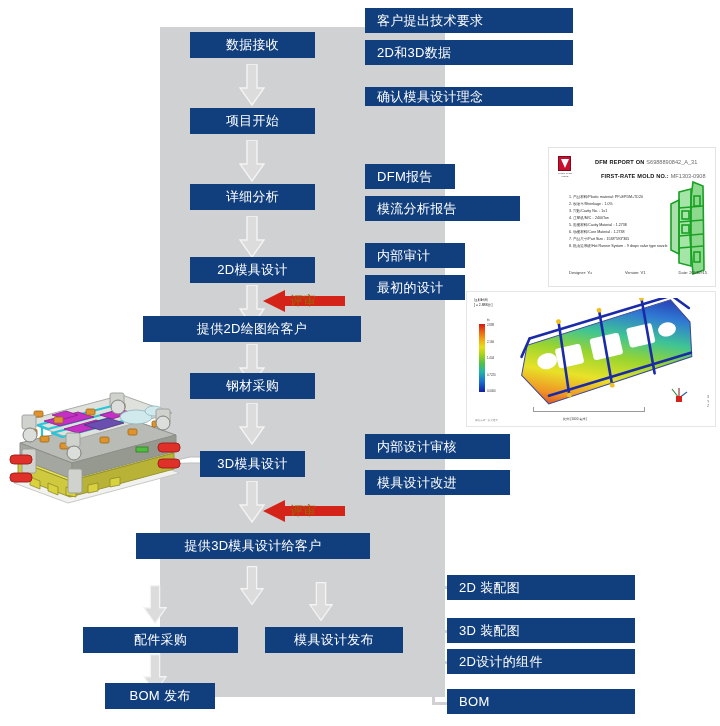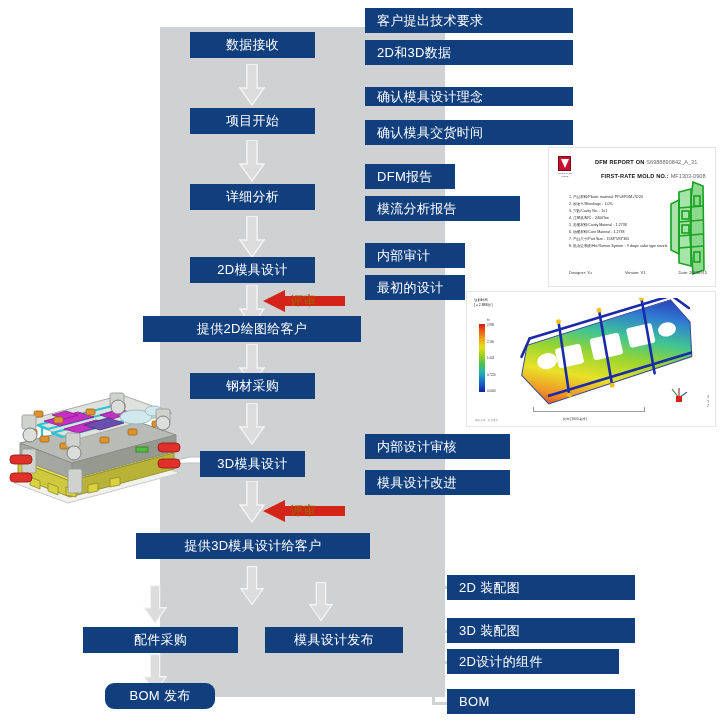--- a/index.html
+++ b/index.html
@@ -329,36 +329,33 @@
   <div class="box center" style="left:83px; top:627px; width:155px; height:26px;">
     <span>配件采购</span>
   </div>
 
   <div class="darrow" style="left:143px; top:653px; width:24px; height:42px;">
     <svg viewBox="0 0 26 42">
         <polygon points="8,0 18,0 18,24 25,24 13,41 1,24 8,24" fill="#dcdcdc" stroke="#f4f4f4" stroke-width="1.4"></polygon>
       </svg>
   </div>
 
-  <div class="box center" style="left:105px; top:683px; width:110px; height:26px;border-radius:9px;">
+  <div class="box center" style="left:105px; top:683px; width:110px; height:26px;">
     <span>BOM 发布</span>
   </div>
 
   <div class="box left" style="left:365px; top:8px; width:208px; height:25px;">
     <span>客户提出技术要求</span>
   </div>
   <div class="box left" style="left:365px; top:40px; width:208px; height:25px;">
     <span>2D和3D数据</span>
   </div>
 
   <div class="box left" style="left:365px; top:87px; width:208px; height:19px;">
     <span>确认模具设计理念</span>
-  </div>
-  <div class="box left" style="left:365px; top:120px; width:208px; height:25px;">
-    <span>确认模具交货时间</span>
   </div>
 
   <div class="box left" style="left:365px; top:164px; width:90px; height:25px;text-align:center;">
     <span>DFM报告</span>
   </div>
   <div class="box left" style="left:365px; top:196px; width:155px; height:25px;">
     <span>模流分析报告</span>
   </div>
 
   <div class="box left" style="left:365px; top:243px; width:100px; height:25px;">
@@ -379,21 +376,21 @@
   <div class="box left" style="left:447px; top:575px; width:188px; height:25px;">
     <span>2D 装配图</span>
   </div>
 
   <div class="conn" style="left:432px; top:630px; width:16px; height:3px;"></div>
   <div class="box left" style="left:447px; top:618px; width:188px; height:25px;">
     <span>3D 装配图</span>
   </div>
 
   <div class="conn" style="left:432px; top:661px; width:16px; height:3px;"></div>
-  <div class="box left" style="left:447px; top:649px; width:172px; height:25px;">
+  <div class="box left" style="left:447px; top:649px; width:188px; height:25px;">
     <span>2D设计的组件</span>
   </div>
 
   <div class="conn" style="left:432px; top:702px; width:16px; height:3px;"></div>
   <div class="box left" style="left:447px; top:689px; width:188px; height:25px;">
     <span>BOM</span>
   </div>
 
   <div class="conn" style="left:432px; top:586px; width:3px; height:119px;"></div>
 

